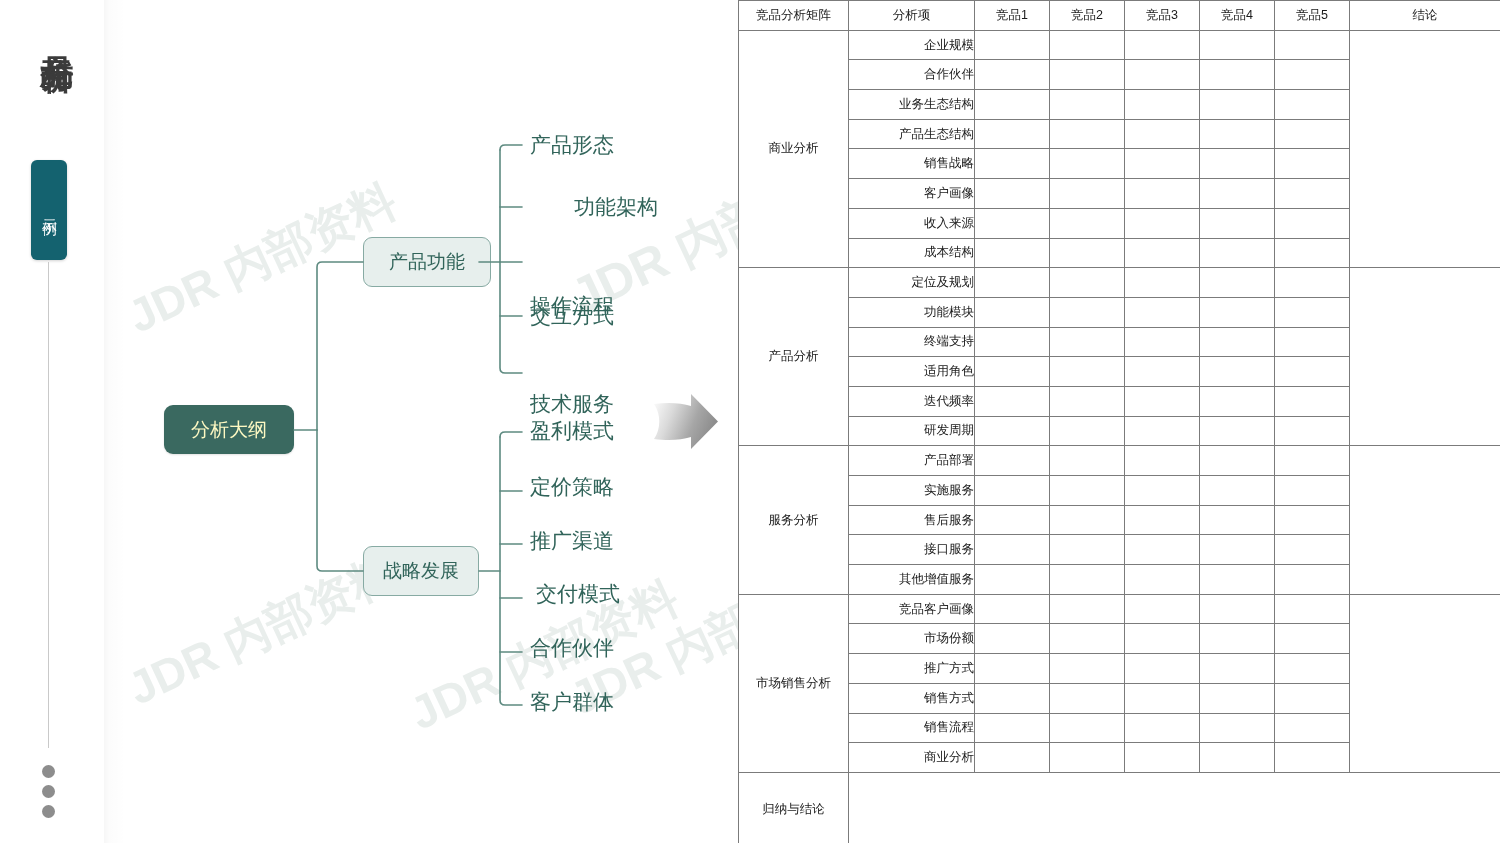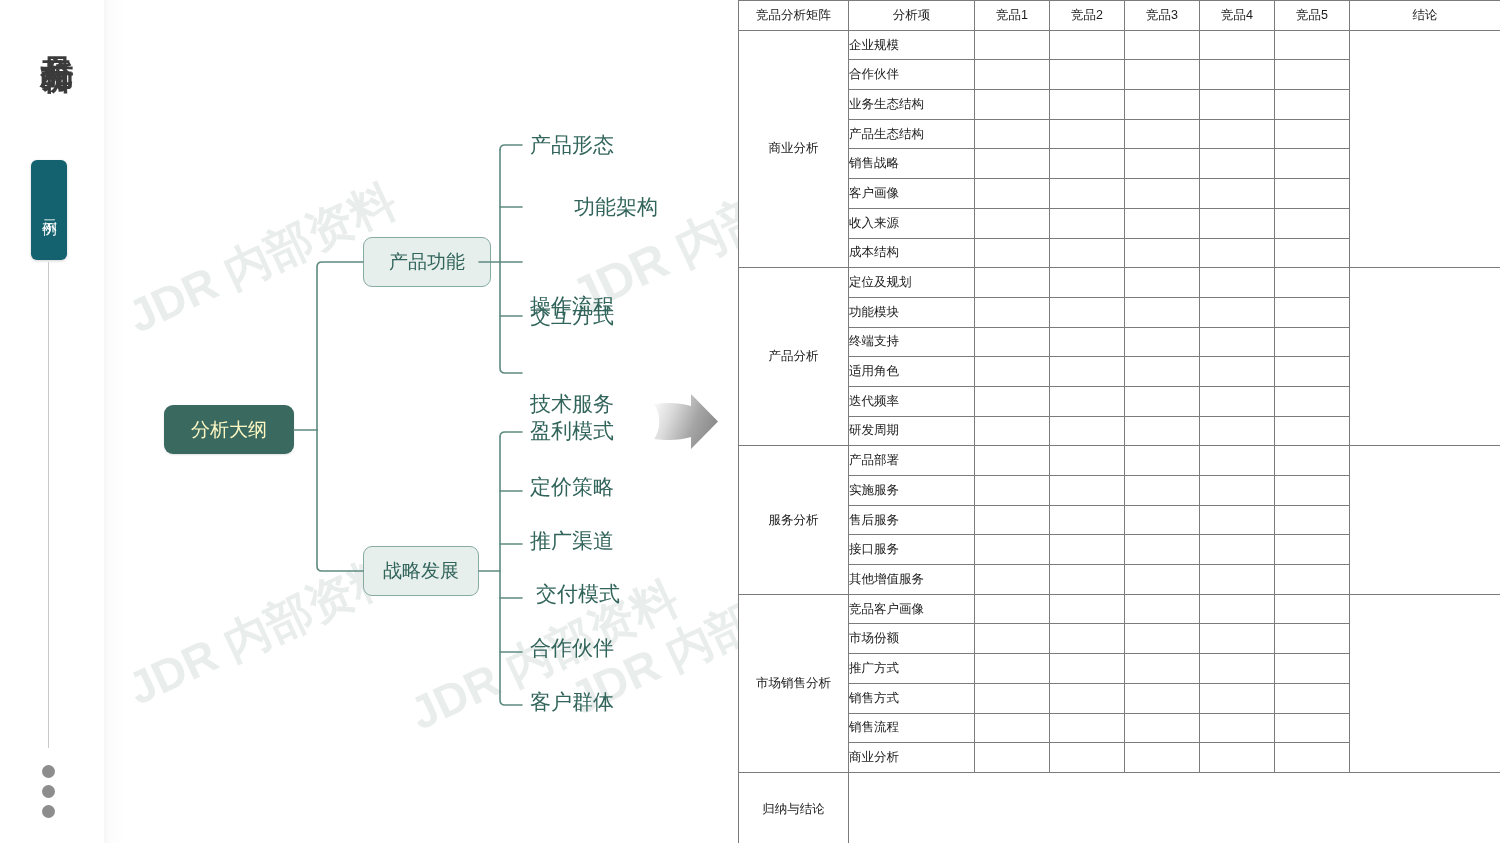--- a/index.html
+++ b/index.html
@@ -182,21 +182,21 @@
     height: 26px;
     color: #111;
   }
   td.cat {
     text-align: center;
     font-weight: 700;
     font-size: 13px;
     vertical-align: middle;
   }
   td.item {
-    text-align: left;
+    text-align: right;
     padding-left: 6px;
     vertical-align: middle;
   }
   td.blank { background: #ffffff; }
   col.c-cat   { width: 110px; }
   col.c-item  { width: 126px; }
   col.c-comp  { width: 75px; }
   col.c-concl { width: 151px; }
 </style>
 </head>

